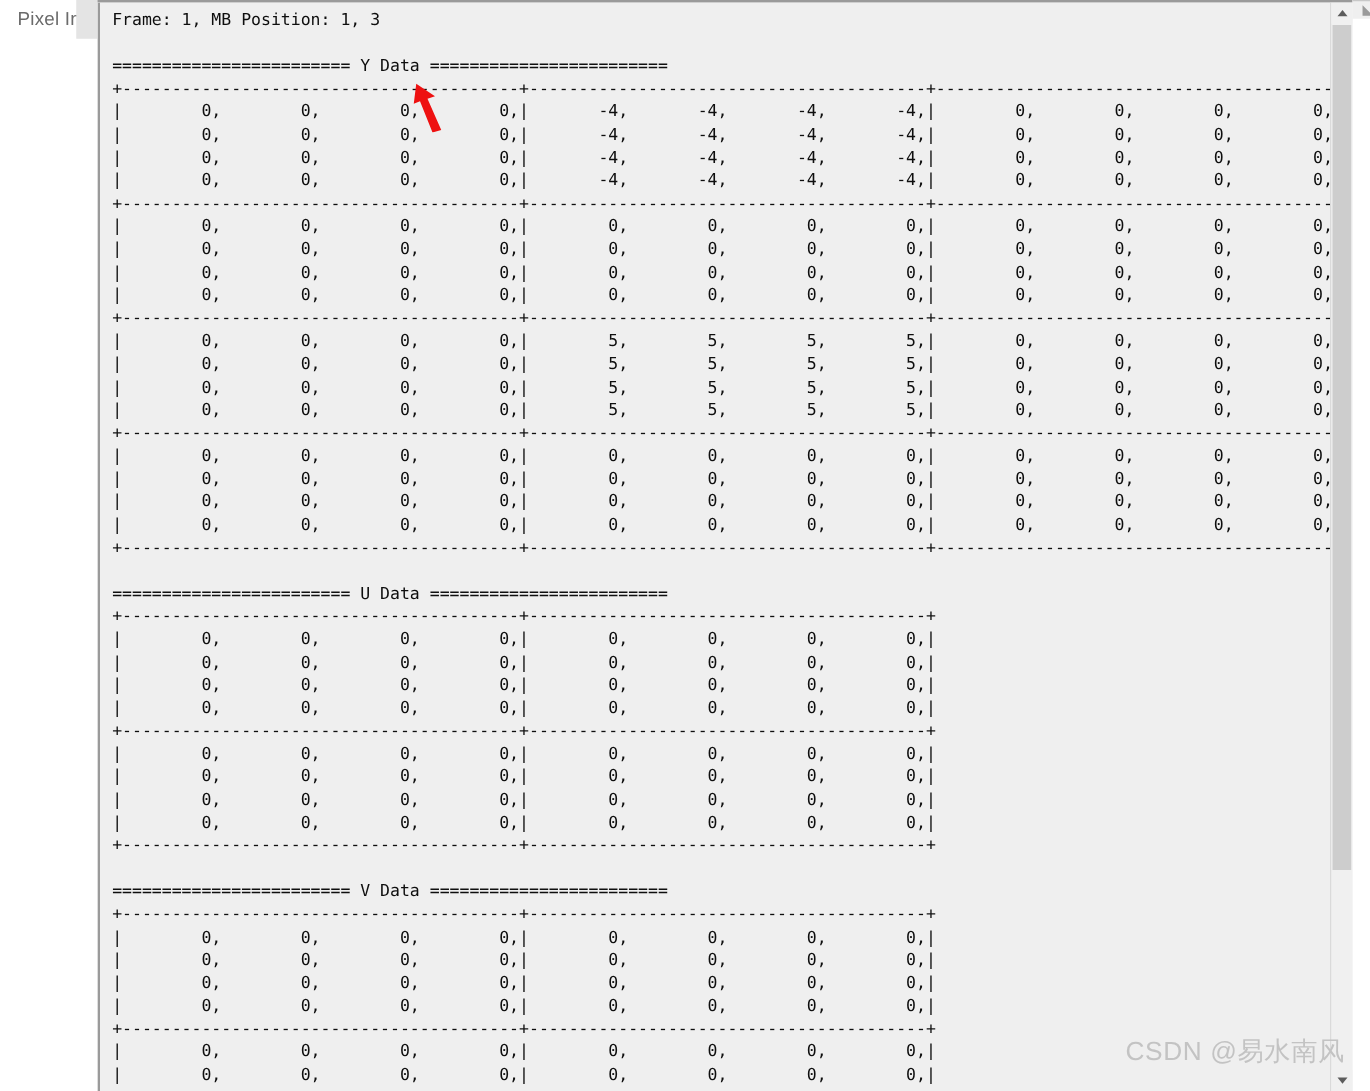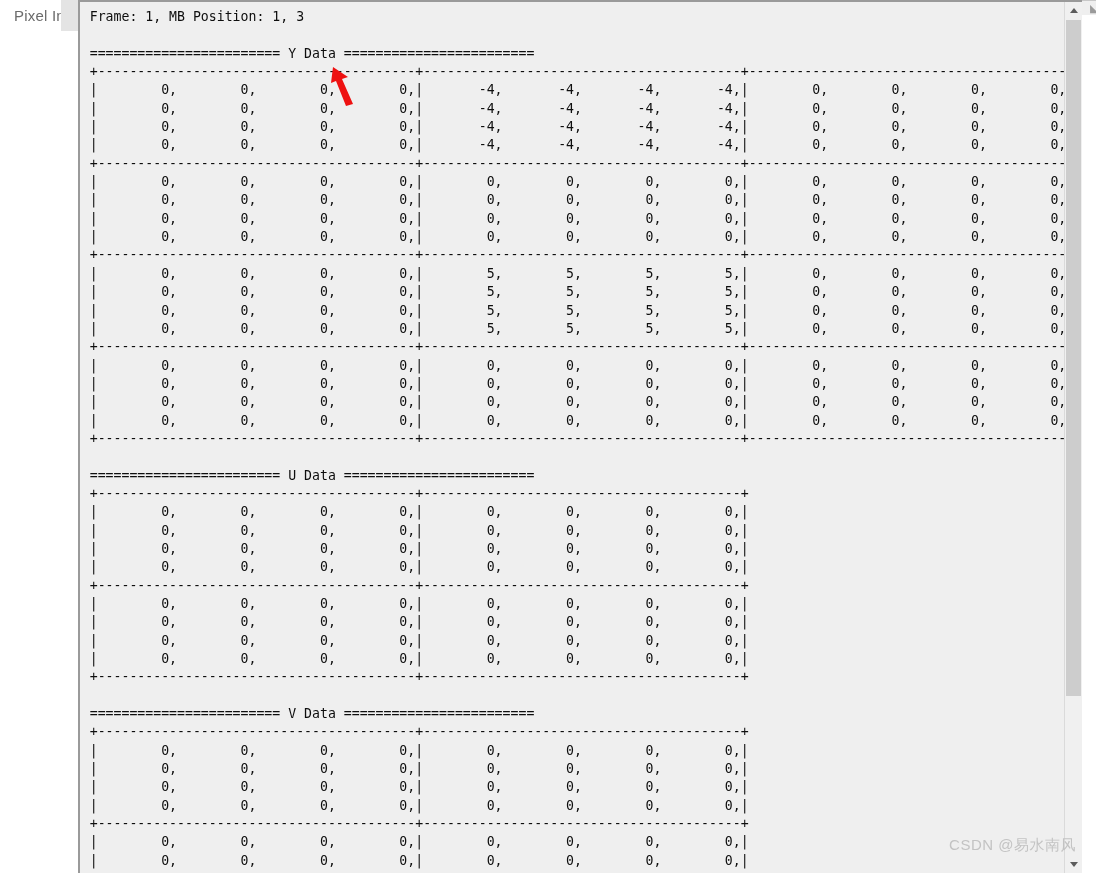--- a/index.html
+++ b/index.html
@@ -192,21 +192,21 @@
     height: 42px;
     pointer-events: none;
     z-index: 40;
   }
 
   
   #watermark {
     position: absolute;
     right: 20px;
     bottom: 18px;
-    font-size: 15px;
+    font-size: 21px;
     color: #c3c3c3;
     font-family: "Liberation Sans", sans-serif;
     letter-spacing: .5px;
     z-index: 30;
     white-space: nowrap;
   }
 </style>
 </head>
 <body>
 

